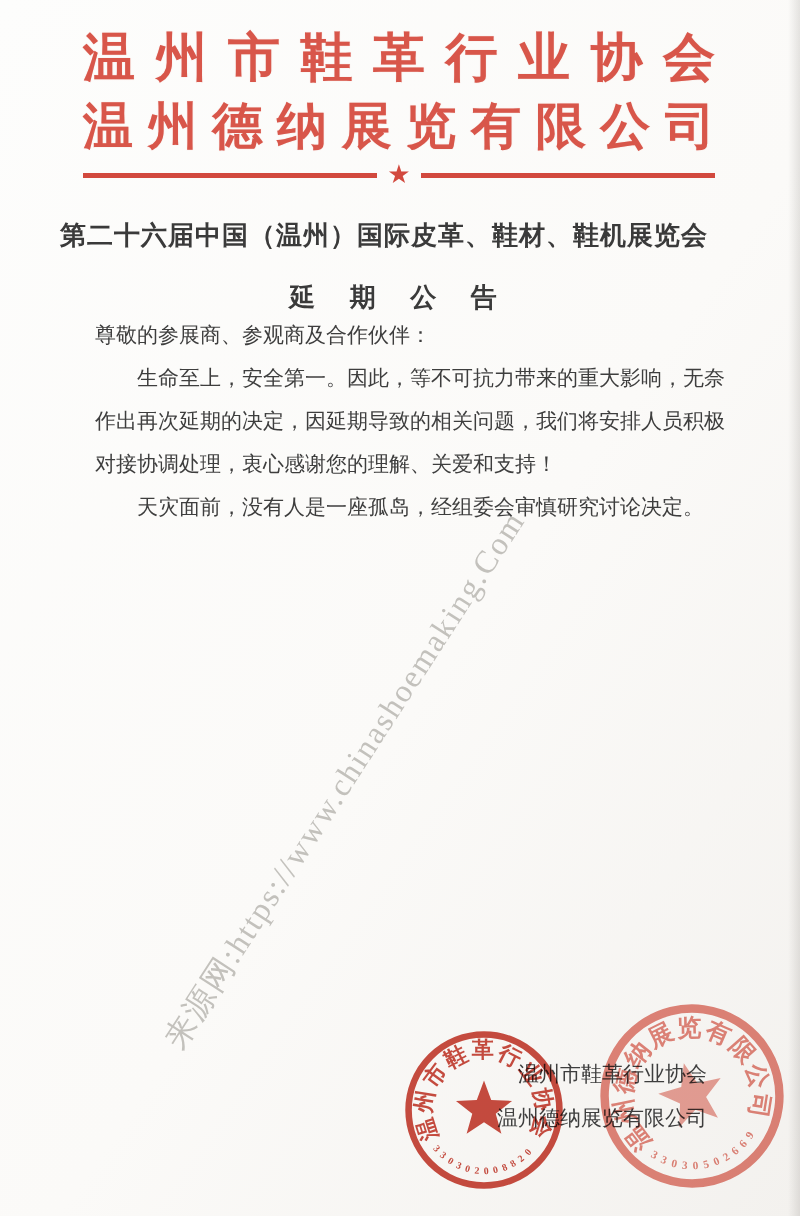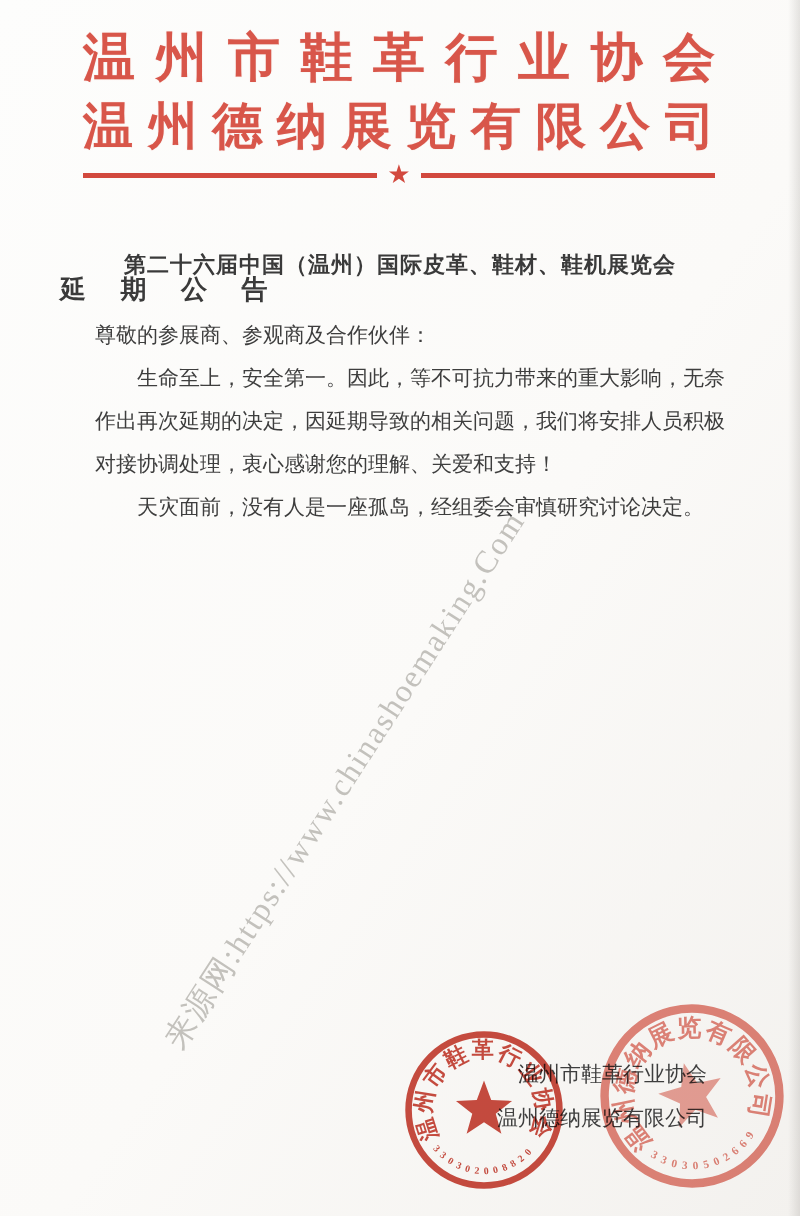--- a/index.html
+++ b/index.html
@@ -30,25 +30,25 @@
     position:absolute;top:160px;left:0;width:632px;height:30px;
     display:flex;align-items:center;
   }
   .divider .rule{flex:1;height:5px;background:#d2493e;}
   .divider .star{
     flex:none;padding:0 10px;color:#d2493e;font-size:26px;line-height:26px;
   }
   
   .title1{
     position:absolute;top:218px;left:60px;width:680px;
-    text-align:center;font-size:22px;font-weight:bold;color:#3a3a3a;letter-spacing:1px;margin-top:32px;
+    text-align:left;font-size:26px;font-weight:bold;color:#3a3a3a;letter-spacing:1px;
   }
   .title2{
-    position:absolute;top:272px;left:60px;width:680px;
-    text-align:left;font-size:26px;font-weight:bold;color:#3a3a3a;letter-spacing:14px;
+    position:absolute;top:280px;left:60px;width:680px;
+    text-align:center;font-size:26px;font-weight:bold;color:#3a3a3a;letter-spacing:14px;
   }
   
   .body-text{
     position:absolute;top:314px;left:95px;width:630px;
     font-size:21px;line-height:43px;color:#3e3e3e;
     text-align:justify;z-index:2;
   }
   .body-text p{margin:0;text-indent:2em;}
   .body-text p.salutation{text-indent:0;}
   

